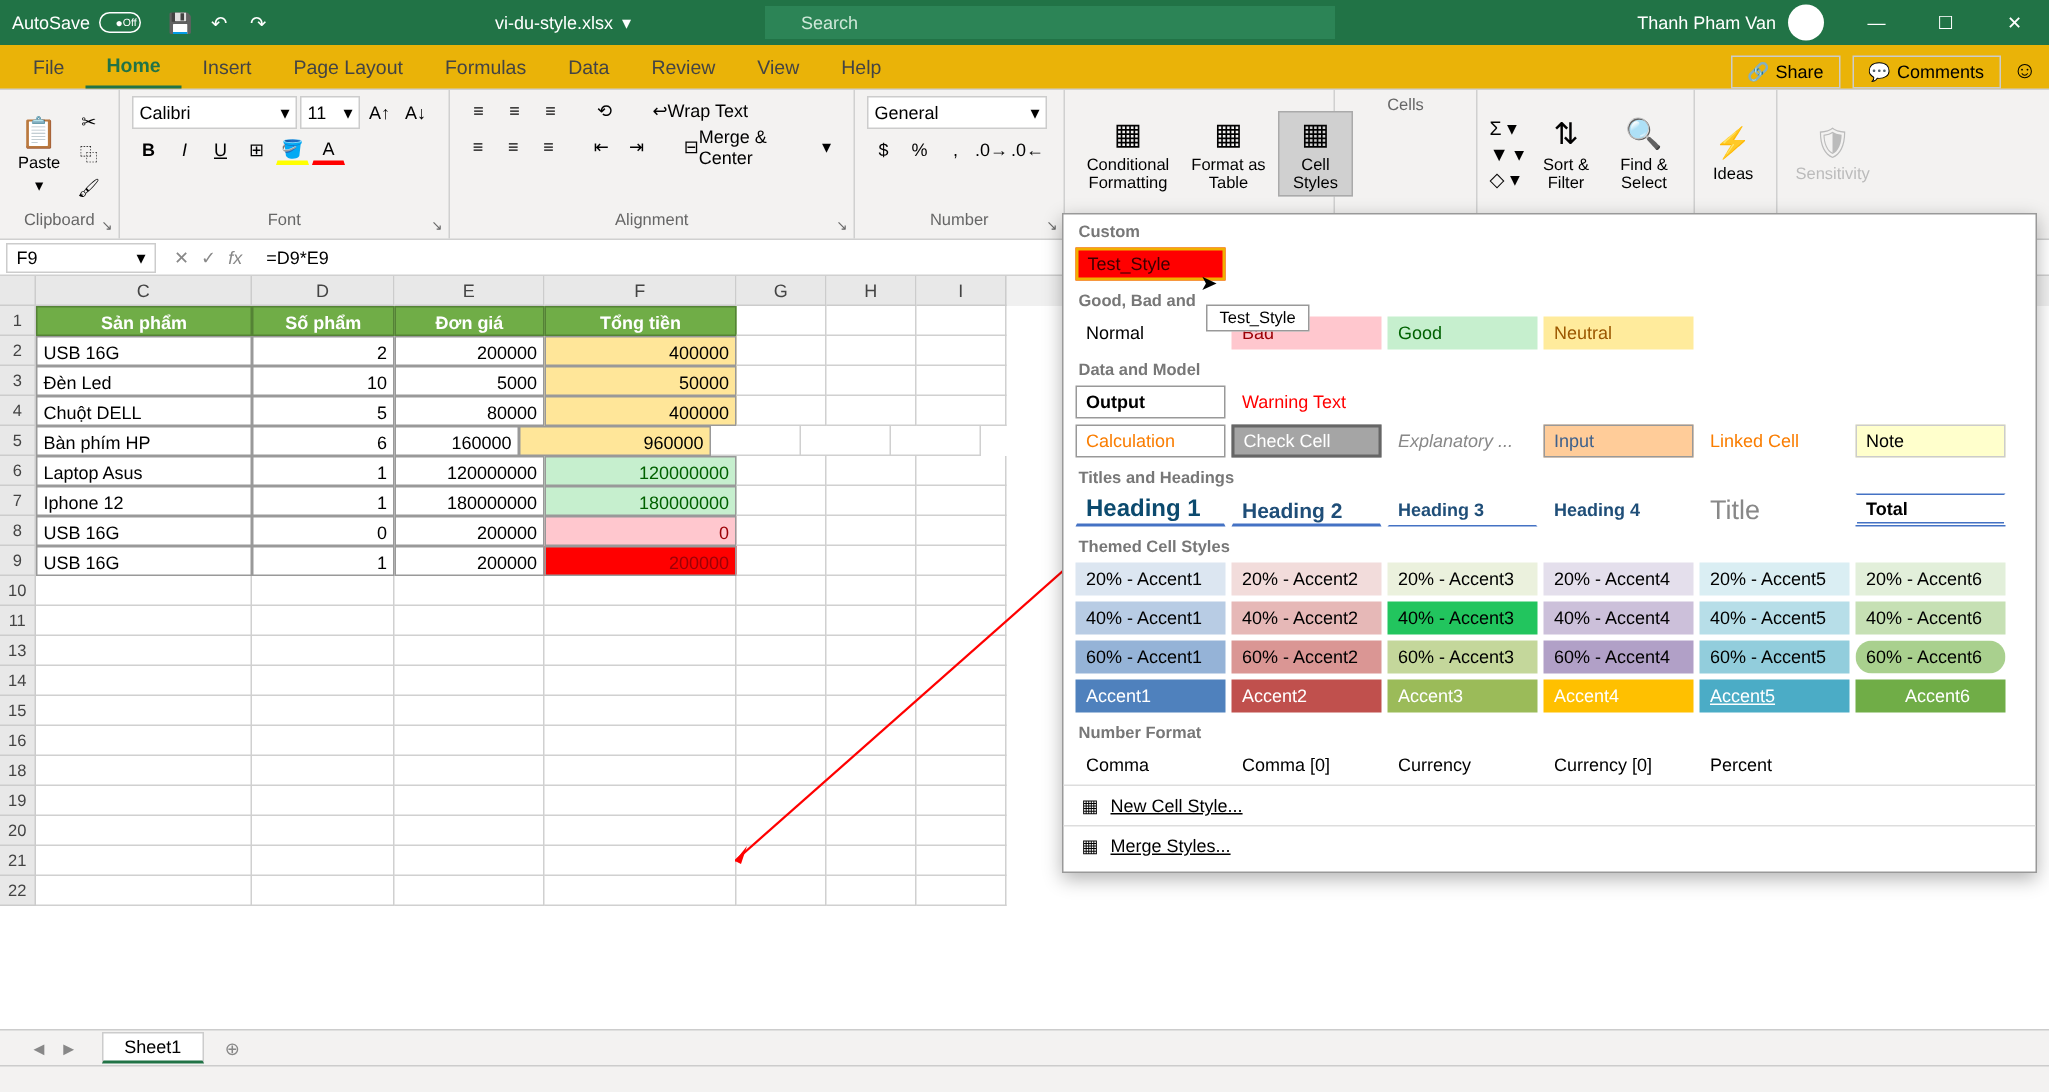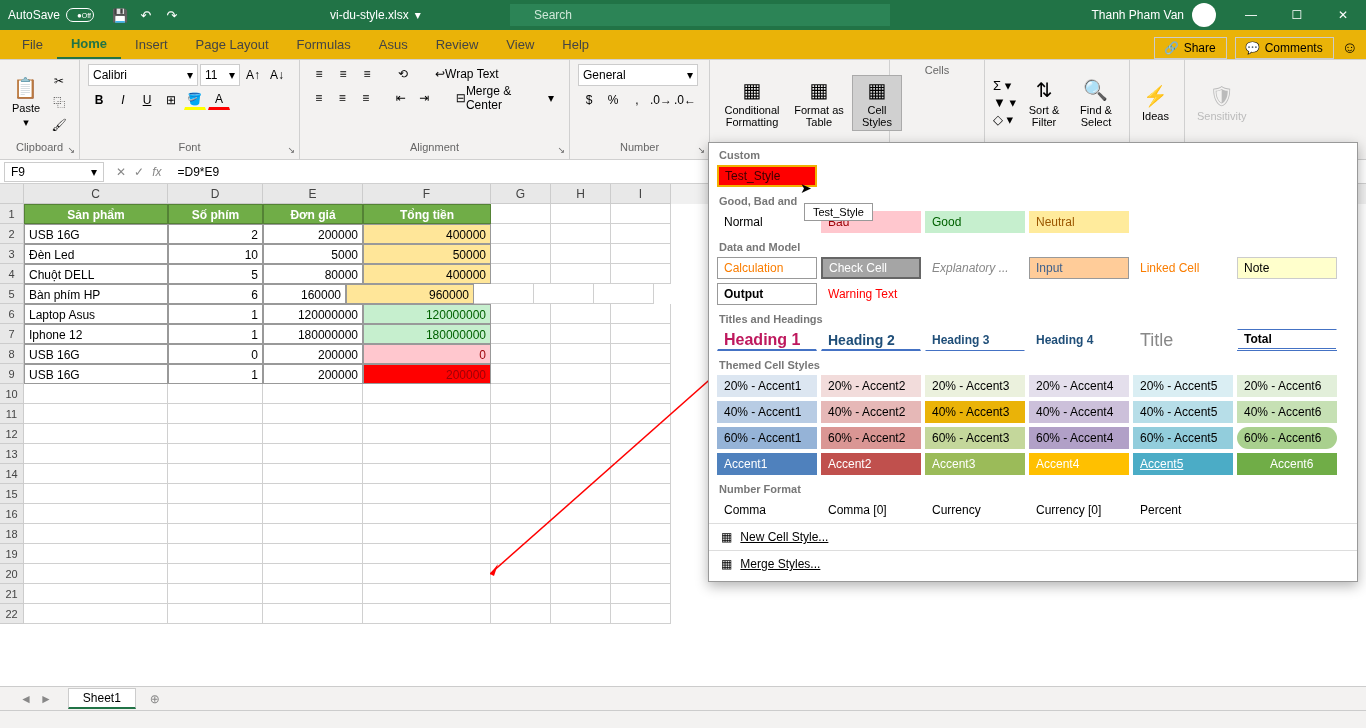--- a/index.html
+++ b/index.html
@@ -79,31 +79,31 @@
 .s-good { background: #c6efce; color: #006100; }
 .s-neutral { background: #ffeb9c; color: #9c5700; }
 .s-calc { color: #fa7d00; border: 1px solid #999 !important; }
 .s-check { background: #a5a5a5; color: #fff; border: 2px solid #666 !important; }
 .s-explan { font-style: italic; color: #888; }
 .s-input { background: #ffcc99; color: #3f618c; border: 1px solid #999 !important; }
 .s-linked { color: #fa7d00; }
 .s-note { background: #ffffcc; border: 1px solid #ccc !important; }
 .s-output { border: 1px solid #999 !important; font-weight: bold; }
 .s-warn { color: #ff0000; }
-.s-h1 { font-size: 16px; font-weight: bold; color: #be185d; border-bottom: 2px solid #4472c4; }
+.s-h1 { font-size: 16px; font-weight: bold; color: #0c4a6e; border-bottom: 2px solid #4472c4; }
 .s-h2 { font-size: 14px; font-weight: bold; color: #1f4e78; border-bottom: 2px solid #4472c4; }
 .s-h3 { font-weight: bold; color: #1f4e78; border-bottom: 1px solid #4472c4; }
 .s-h4 { font-weight: bold; color: #1f4e78; }
 .s-title { font-size: 18px; color: #888; }
 .s-total { font-weight: bold; border-top: 1px solid #4472c4; border-bottom: 3px double #4472c4; }
 .acc { color: #000; }
 .acc-solid { color: #fff; }
 .a1-20 { background: #dce6f1; } .a1-40 { background: #b8cce4; } .a1-60 { background: #95b3d7; } .a1 { background: #4f81bd; }
 .a2-20 { background: #f2dcdb; } .a2-40 { background: #e6b8b7; } .a2-60 { background: #da9694; } .a2 { background: #c0504d; }
-.a3-20 { background: #ebf1dd; } .a3-40 { background: #eab308; } .a3-60 { background: #c4d79b; } .a3 { background: #9bbb59; }
+.a3-20 { background: #ebf1dd; } .a3-40 { background: #22c55e; } .a3-60 { background: #c4d79b; } .a3 { background: #9bbb59; }
 .a4-20 { background: #e4dfec; } .a4-40 { background: #ccc0da; } .a4-60 { background: #b1a0c7; } .a4 { background: #ffc000; }
 .a5-20 { background: #daeef3; } .a5-40 { background: #b7dee8; } .a5-60 { background: #92cddc; } .a5 { background: #4bacc6; text-decoration: underline; }
 .a6-20 { background: #e2efda; } .a6-40 { background: #c6e0b4; } .a6-60 { background: #a9d08e; border-radius: 11px; } .a6 { background: #70ad47; padding-left: 32px; }
 .sp-footer { border-top: 1px solid #ddd; padding: 6px 12px; display: flex; align-items: center; gap: 8px; cursor: pointer; }
 
 
 .sheet-tabs { position: absolute; bottom: 18px; left: 0; right: 0; height: 24px; background: #f3f2f1; border-top: 1px solid #ccc; display: flex; align-items: center; padding: 0 8px; font-size: 12px; gap: 4px; }
 .sheet-nav { display: flex; gap: 8px; color: #888; padding: 0 12px; }
 .sheet-tab { background: #fff; border: 1px solid #ccc; border-bottom: 2px solid #217346; padding: 2px 14px; }
 
@@ -145,21 +145,21 @@
     <div class="win-btn">✕</div>
   </div>
 </div>
 
 <div class="tabs">
   <div class="tab">File</div>
   <div class="tab active">Home</div>
   <div class="tab">Insert</div>
   <div class="tab">Page Layout</div>
   <div class="tab">Formulas</div>
-  <div class="tab">Asus</div>
+  <div class="tab">Data</div>
   <div class="tab">Review</div>
   <div class="tab">View</div>
   <div class="tab">Help</div>
   <div class="tab-right">
     <div class="share-btn">🔗 <span>Share</span></div>
     <div class="share-btn">💬 <span>Comments</span></div>
     <span>☺</span>
   </div>
 </div>
 
@@ -333,21 +333,21 @@
     <div class="col-h" style="width:100px">E</div>
     <div class="col-h" style="width:128px">F</div>
     <div class="col-h" style="width:60px">G</div>
     <div class="col-h" style="width:60px">H</div>
     <div class="col-h" style="width:60px">I</div>
   </div>
   <div class="rows" id="rows">
       <div class="row">
         <div class="row-h">1</div>
         <div class="cell hdr-cell" style="width:144px">Sản phẩm</div>
-        <div class="cell hdr-cell" style="width:95px">Số phím</div>
+        <div class="cell hdr-cell" style="width:95px">Số phẩm</div>
         <div class="cell hdr-cell" style="width:100px">Đơn giá</div>
         <div class="cell hdr-cell" style="width:128px">Tổng tiền</div>
         <div class="cell" style="width:60px"></div>
         <div class="cell" style="width:60px"></div>
         <div class="cell" style="width:60px"></div>
       </div>
       <div class="row">
         <div class="row-h">2</div>
         <div class="cell bordered" style="width:144px">USB 16G</div>
         <div class="cell bordered num" style="width:95px">2</div>
@@ -432,30 +432,20 @@
         <div class="cell" style="width:144px"></div>
         <div class="cell" style="width:95px"></div>
         <div class="cell" style="width:100px"></div>
         <div class="cell" style="width:128px"></div>
         <div class="cell" style="width:60px"></div>
         <div class="cell" style="width:60px"></div>
         <div class="cell" style="width:60px"></div>
       </div>
       <div class="row">
         <div class="row-h">11</div>
-        <div class="cell" style="width:144px"></div>
-        <div class="cell" style="width:95px"></div>
-        <div class="cell" style="width:100px"></div>
-        <div class="cell" style="width:128px"></div>
-        <div class="cell" style="width:60px"></div>
-        <div class="cell" style="width:60px"></div>
-        <div class="cell" style="width:60px"></div>
-      </div>
-      <div class="row">
-        <div class="row-h">12</div>
         <div class="cell" style="width:144px"></div>
         <div class="cell" style="width:95px"></div>
         <div class="cell" style="width:100px"></div>
         <div class="cell" style="width:128px"></div>
         <div class="cell" style="width:60px"></div>
         <div class="cell" style="width:60px"></div>
         <div class="cell" style="width:60px"></div>
       </div>
       <div class="row">
         <div class="row-h">13</div>
@@ -562,30 +552,30 @@
   <div class="tooltip-box">Test_Style</div>
   <div class="sp-section">Good, Bad and</div>
   <div class="sp-row">
     <div class="style-item s-normal">Normal</div>
     <div class="style-item s-bad">Bad</div>
     <div class="style-item s-good">Good</div>
     <div class="style-item s-neutral">Neutral</div>
   </div>
   <div class="sp-section">Data and Model</div>
   <div class="sp-row">
+    <div class="style-item s-output">Output</div>
+    <div class="style-item s-warn">Warning Text</div>
+  </div>
+  <div class="sp-row">
     <div class="style-item s-calc">Calculation</div>
     <div class="style-item s-check">Check Cell</div>
     <div class="style-item s-explan">Explanatory ...</div>
     <div class="style-item s-input">Input</div>
     <div class="style-item s-linked">Linked Cell</div>
     <div class="style-item s-note">Note</div>
-  </div>
-  <div class="sp-row">
-    <div class="style-item s-output">Output</div>
-    <div class="style-item s-warn">Warning Text</div>
   </div>
   <div class="sp-section">Titles and Headings</div>
   <div class="sp-row">
     <div class="style-item s-h1">Heading 1</div>
     <div class="style-item s-h2">Heading 2</div>
     <div class="style-item s-h3">Heading 3</div>
     <div class="style-item s-h4">Heading 4</div>
     <div class="style-item s-title">Title</div>
     <div class="style-item s-total">Total</div>
   </div>

